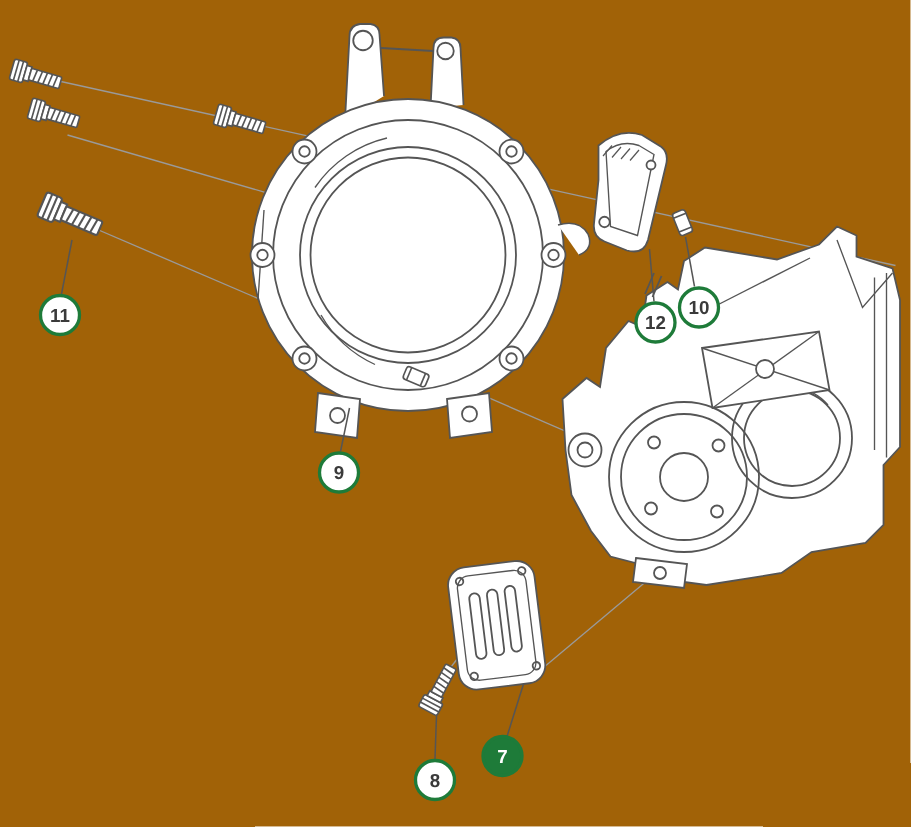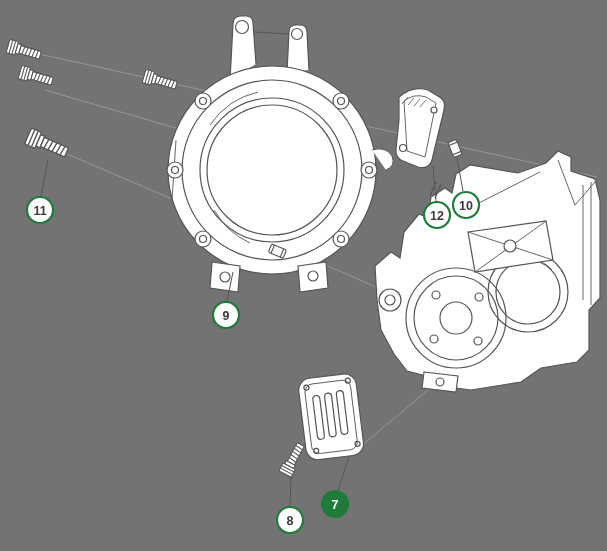--- a/index.html
+++ b/index.html
@@ -5,21 +5,21 @@
   html, body {
     margin: 0;
     padding: 0;
     background: #ffffff;
     font-family: "Liberation Sans", sans-serif;
   }
   .stage {
     position: relative;
     width: 607px;
     height: 551px;
-    background: #737373;
+    background: #a16207;
     overflow: hidden;
   }
   svg { display: block; }
   .callout-label {
     font-family: "Liberation Sans", sans-serif;
     font-size: 12.5px;
     font-weight: bold;
   }
   .callout { cursor: pointer; }
 </style>

